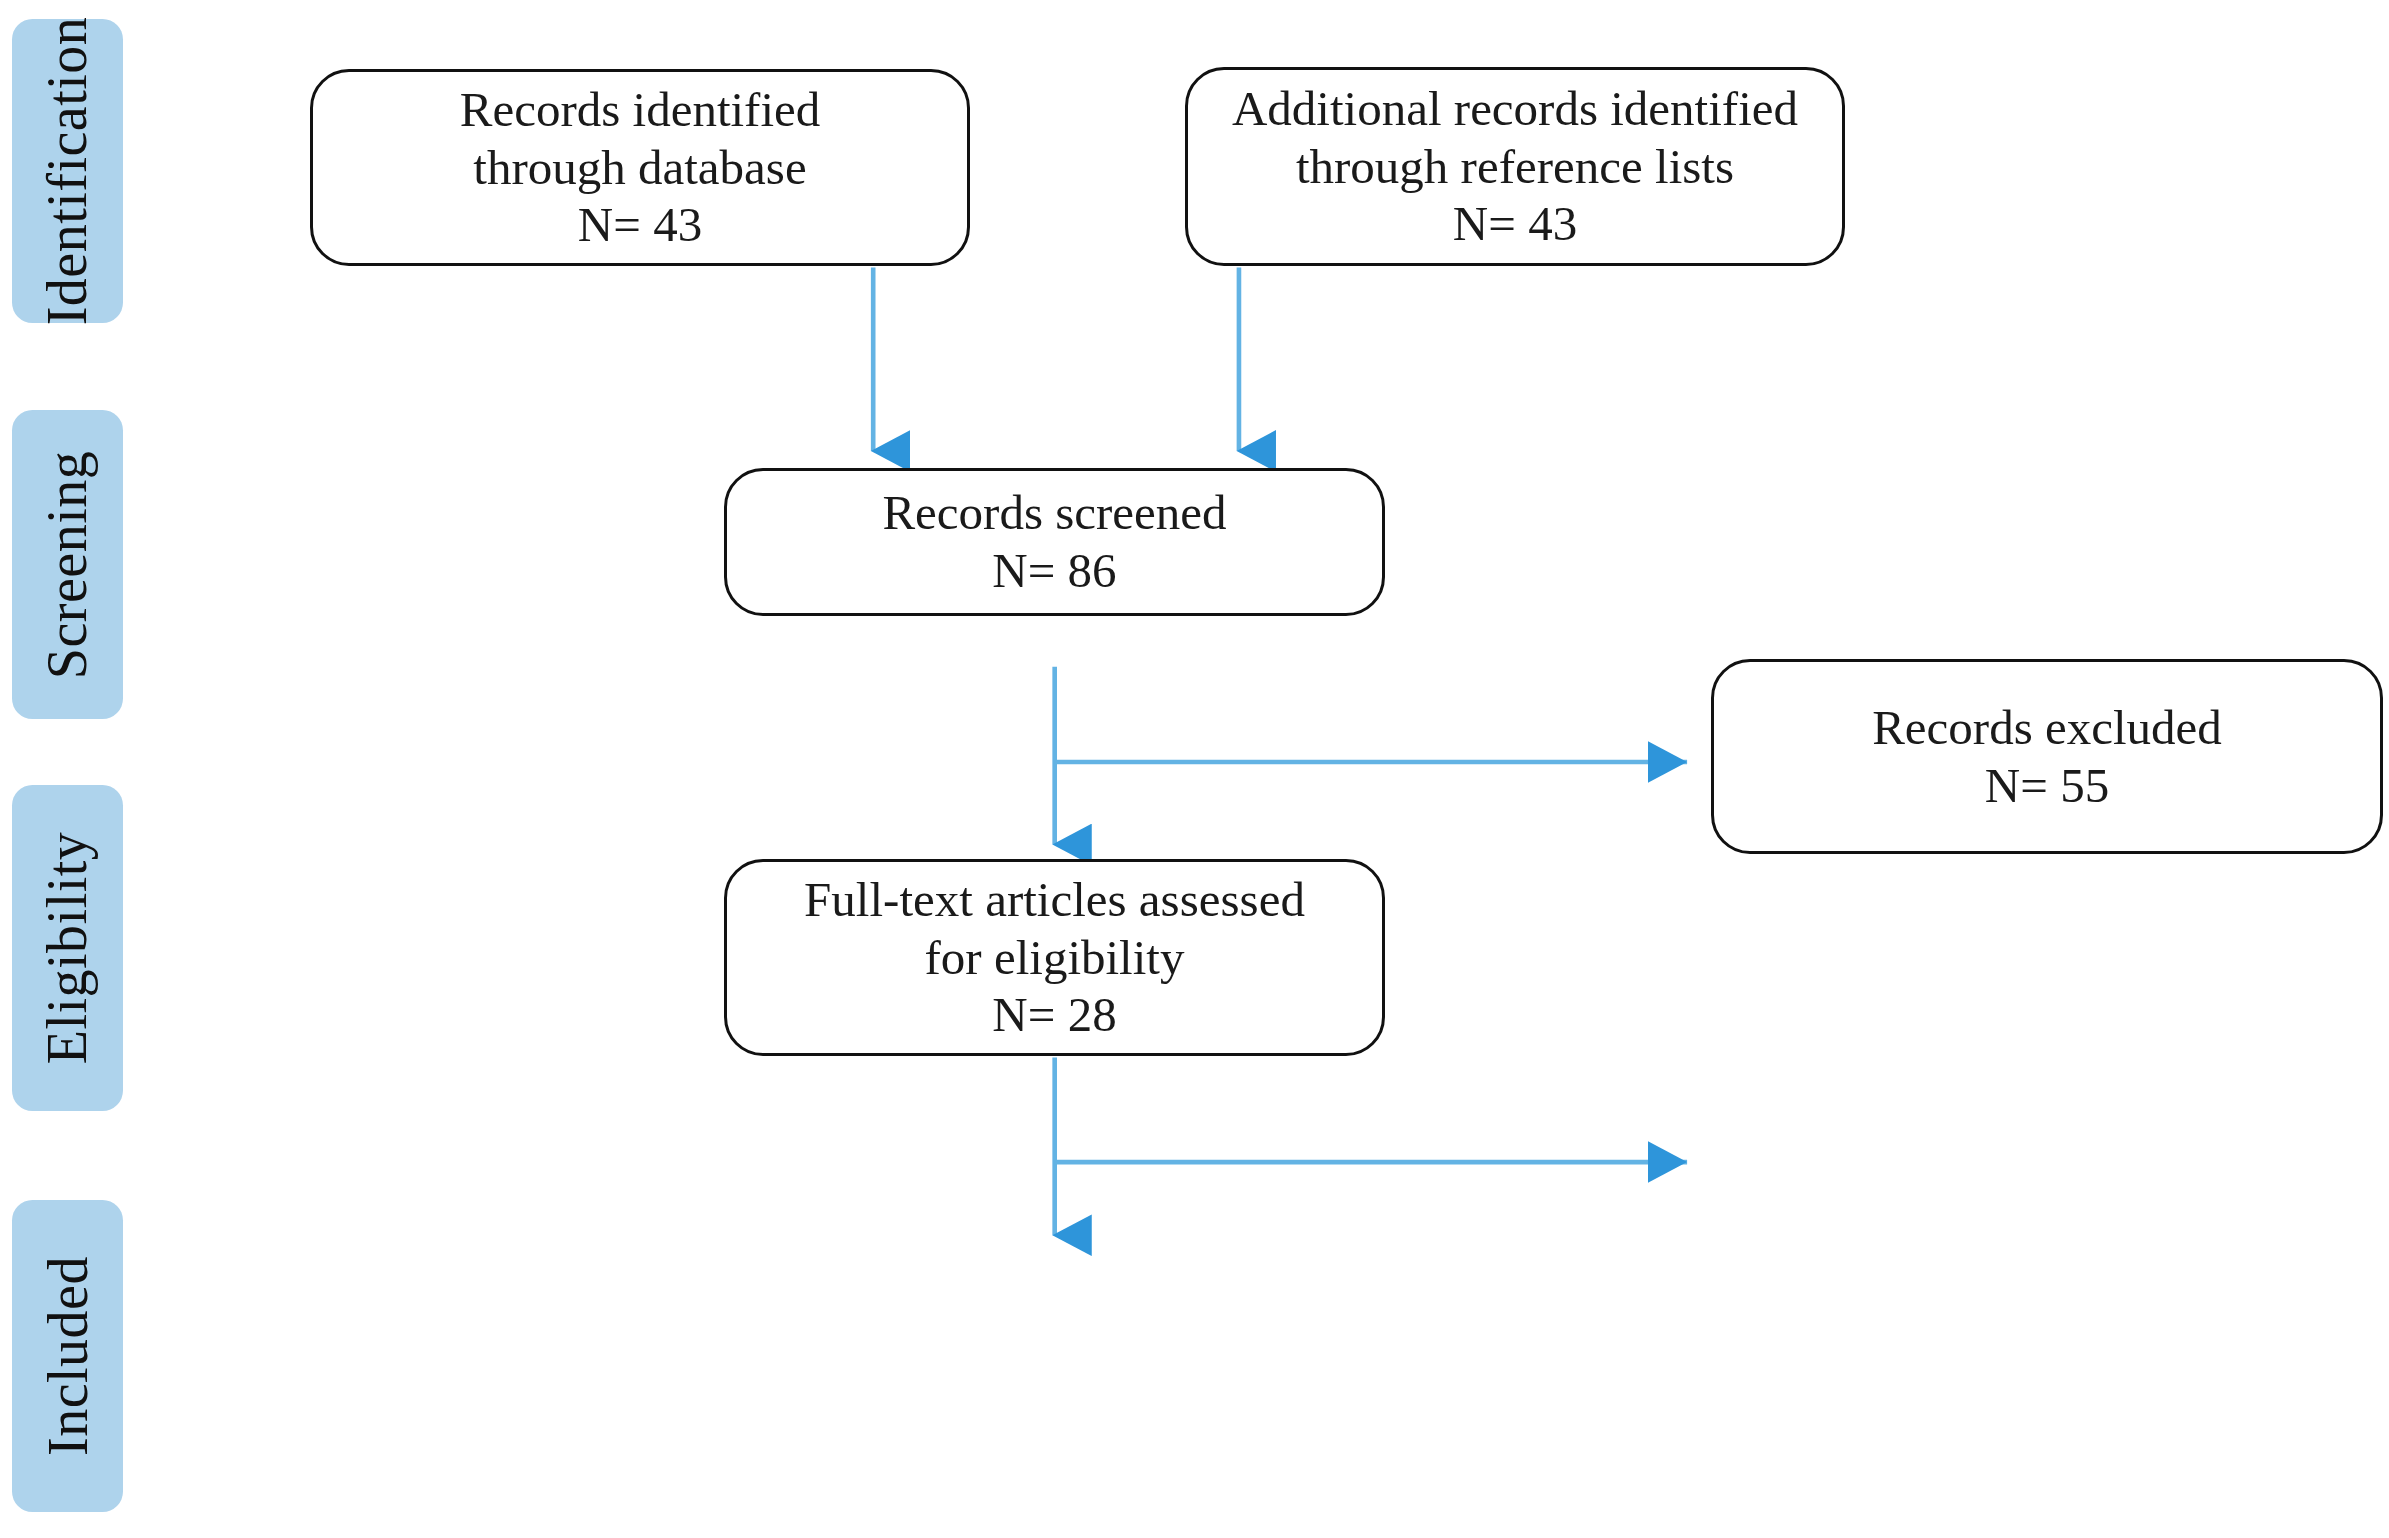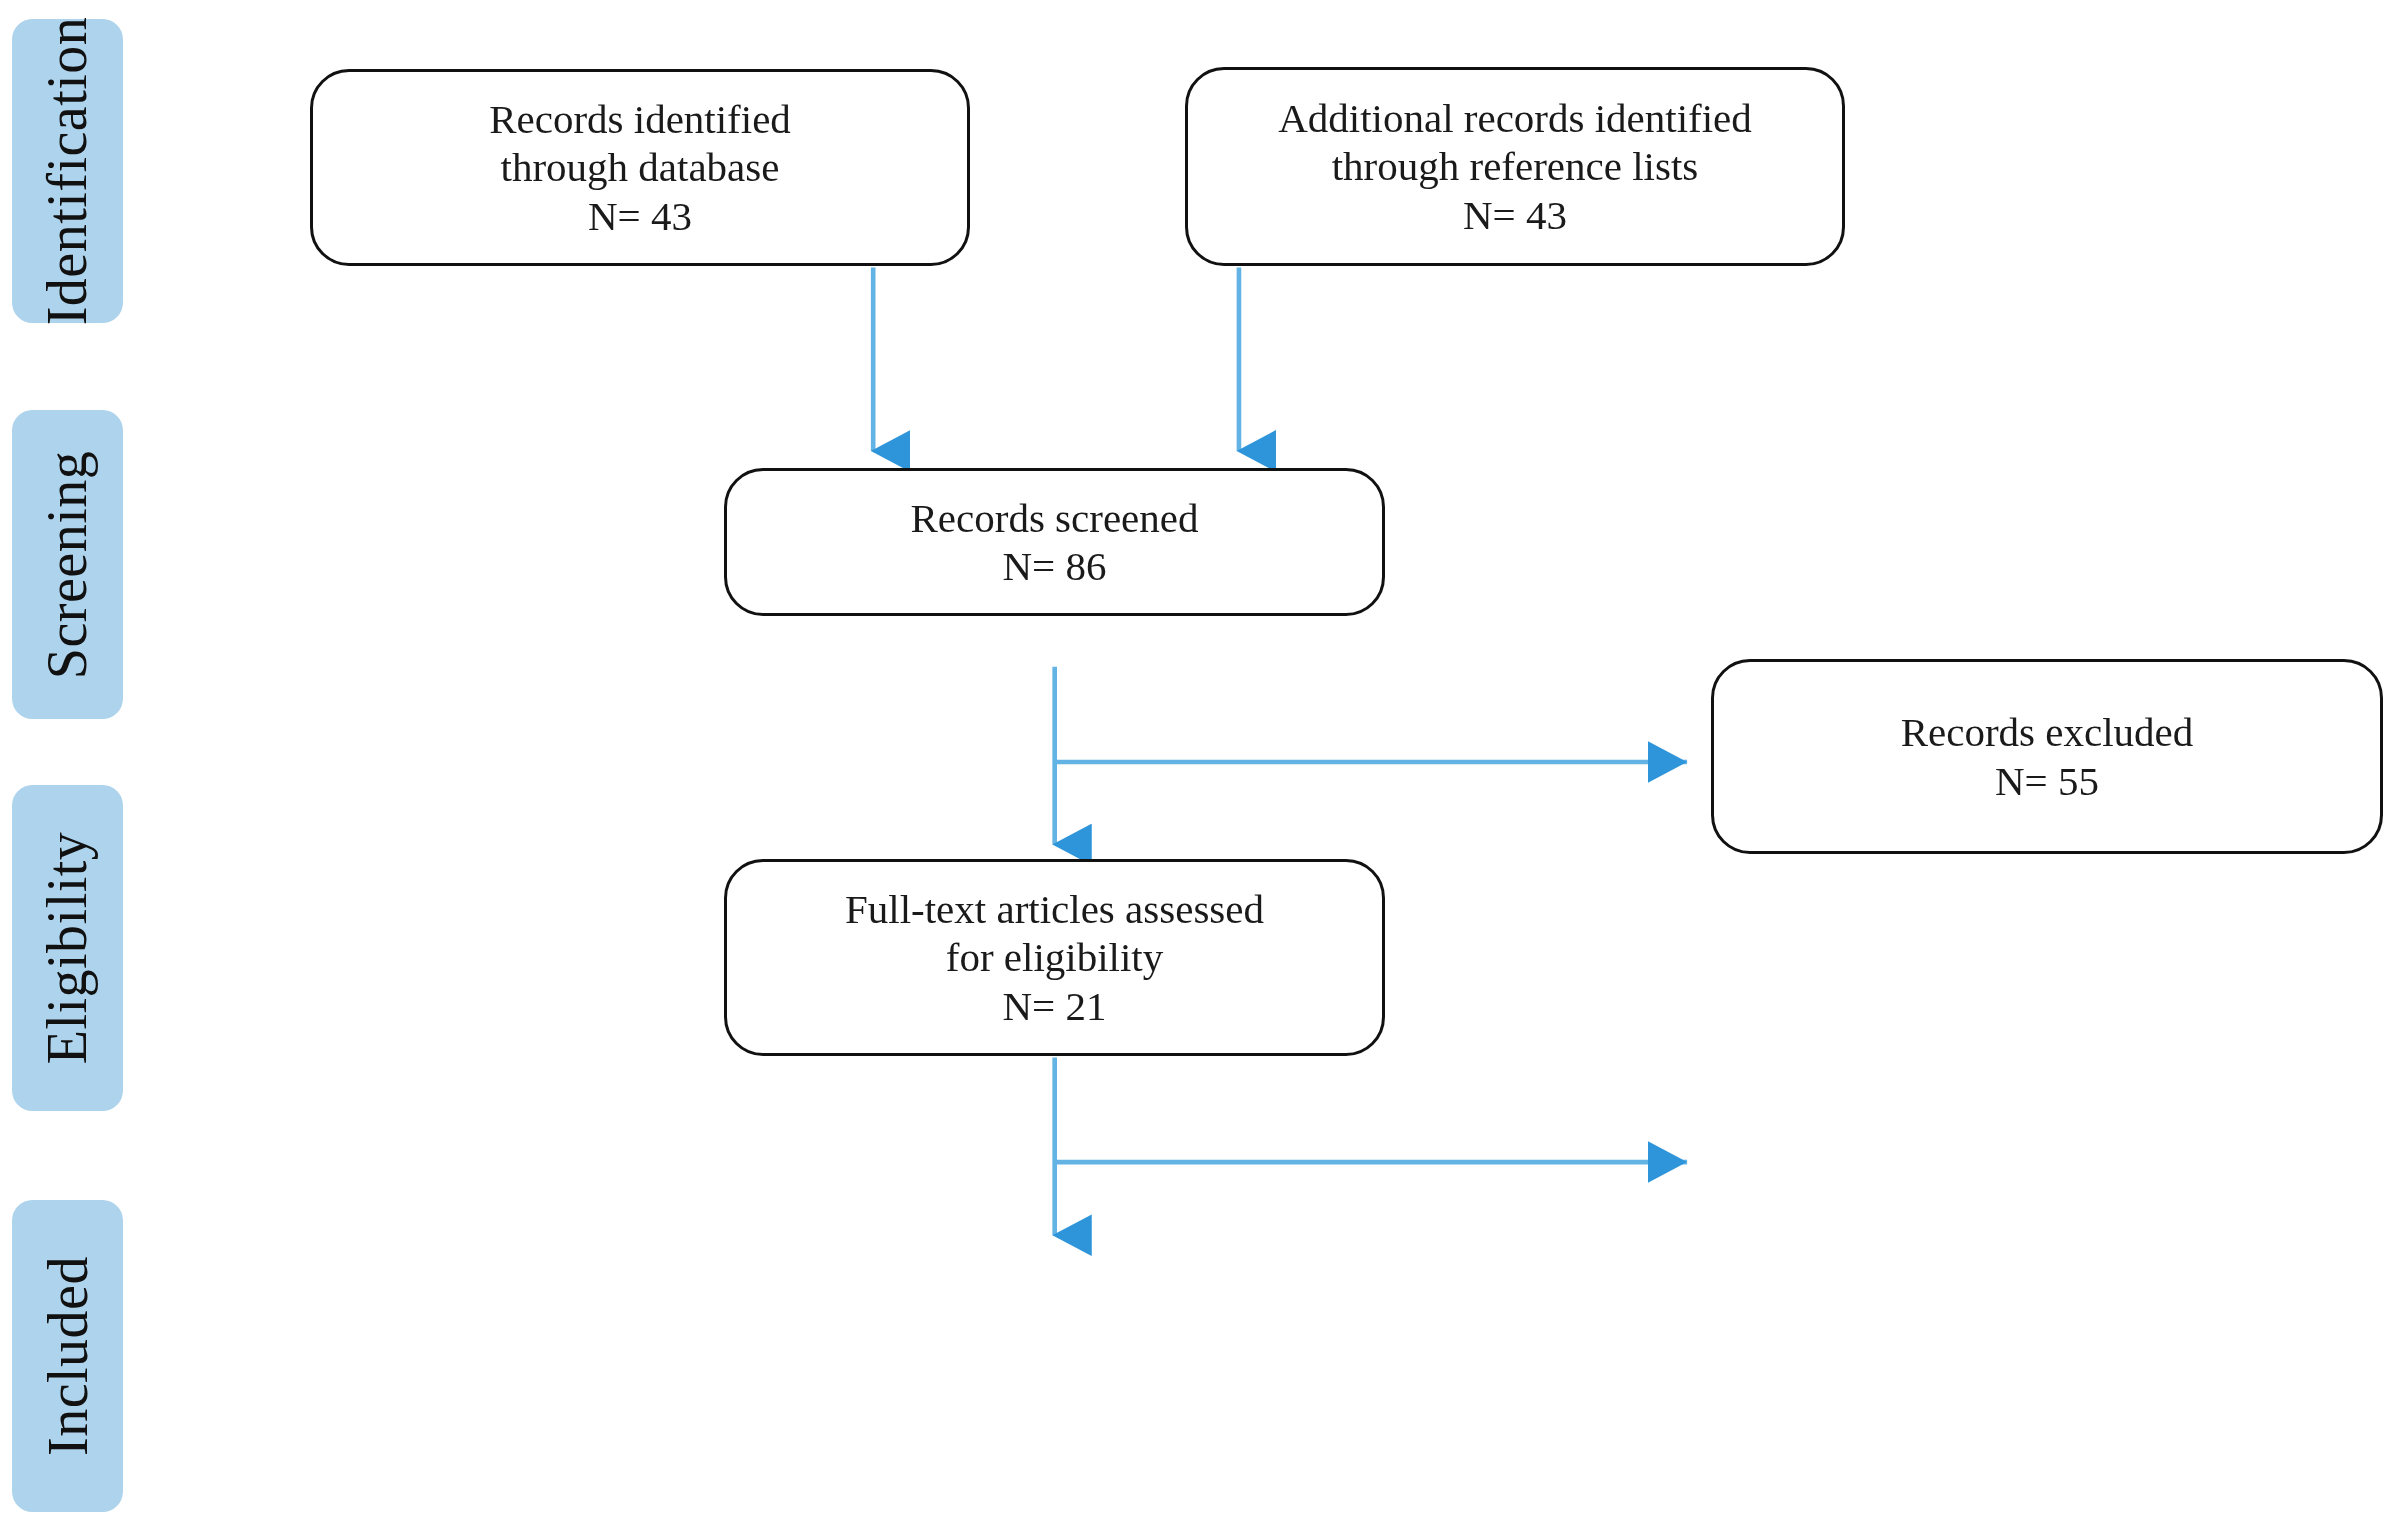--- a/index.html
+++ b/index.html
@@ -42,21 +42,21 @@
     background: #ffffff;
     border: 3.7px solid #111111;
     border-radius: 39px;
     display: flex;
     align-items: center;
     justify-content: center;
     text-align: center;
   }
   .flow-box .box-text {
     font-family: "Liberation Serif", "DejaVu Serif", serif;
-    font-size: 41px;
+    font-size: 49px;
     line-height: 1.18;
     color: #1a1a1a;
     padding: 0 24px;
     white-space: pre-line;
   }
 
   
   #connectors {
     position: absolute;
     left: 0;
@@ -138,19 +138,19 @@
   </div>
 
   <div class="flow-box" style="left:1711px; top:659px; width:672px; height:195px;">
     <span class="box-text">Records excluded
 N= 55</span>
   </div>
 
   <div class="flow-box" style="left:724px; top:859px; width:661px; height:197px;">
     <span class="box-text">Full-text articles assessed
 for eligibility
-N= 21</span>
+N= 28</span>
   </div>
 
 
 
 </div>
 
 
 </body></html>

